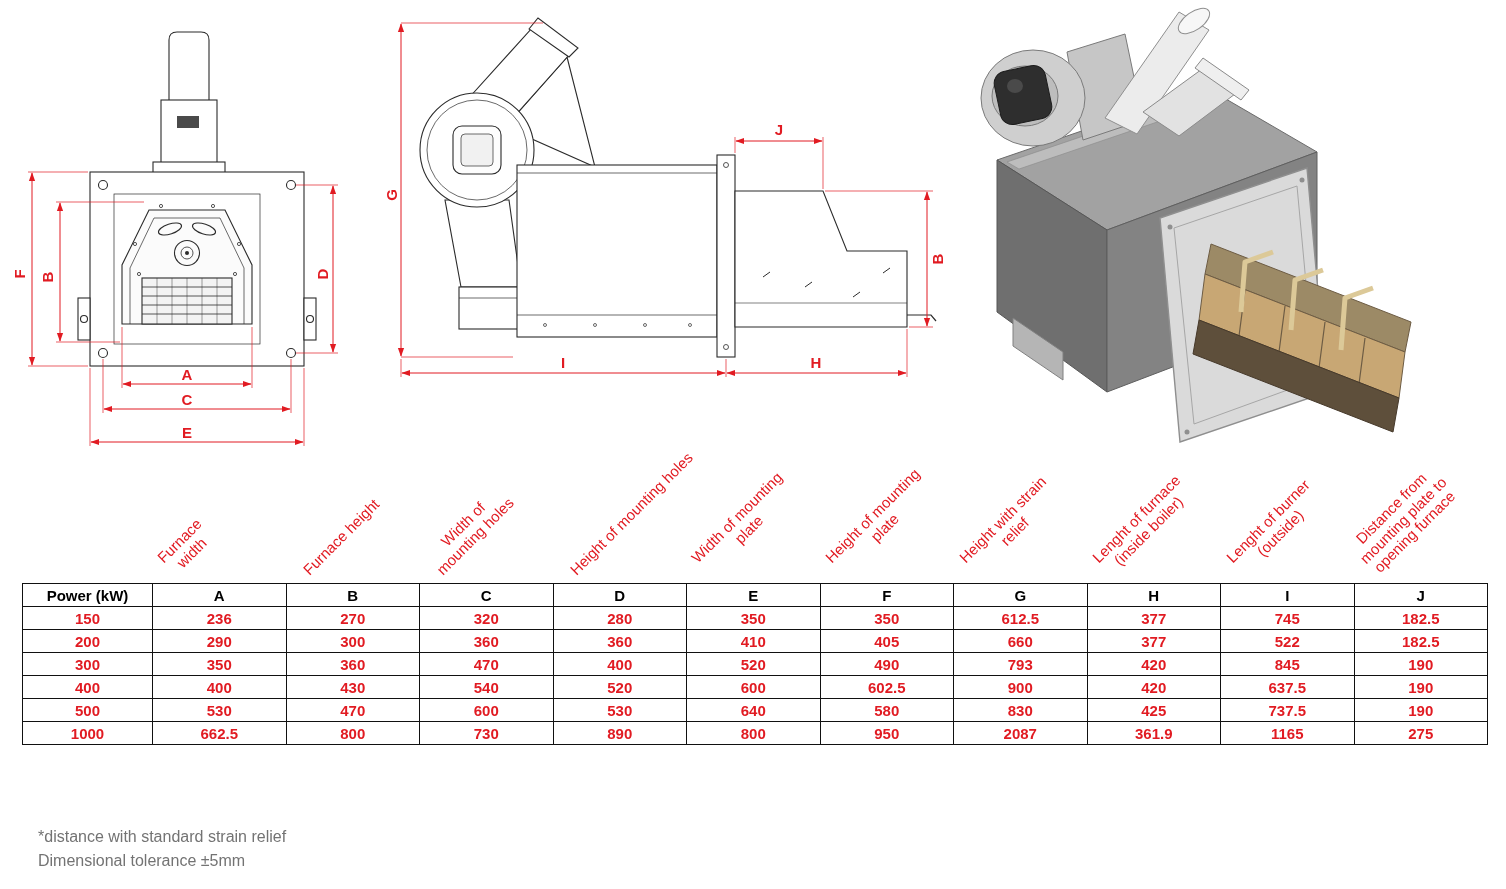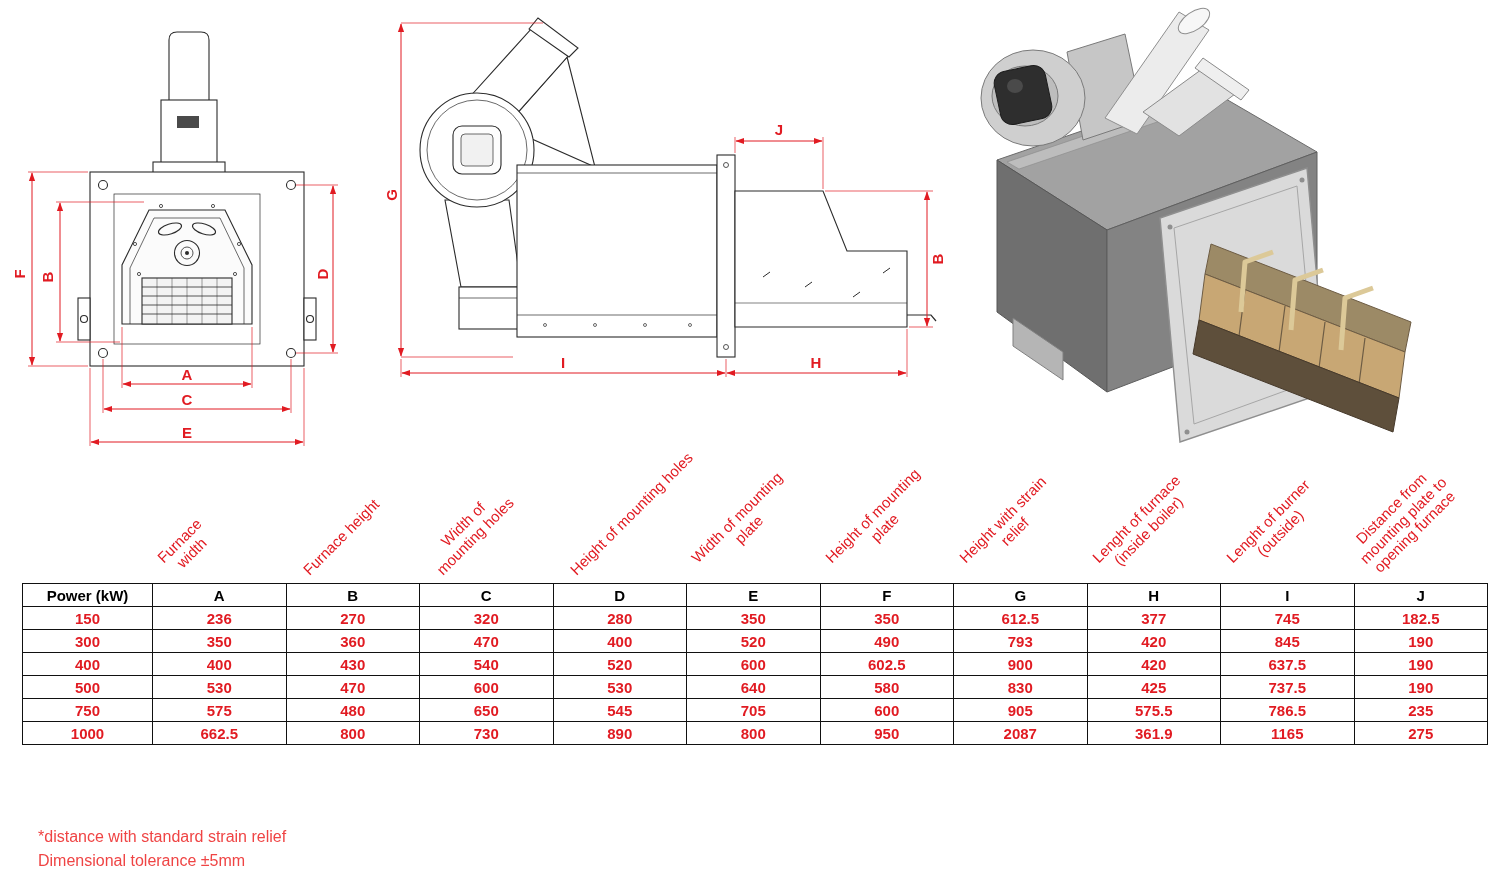--- a/index.html
+++ b/index.html
@@ -27,21 +27,21 @@
     position:absolute; left:22px; top:583px; width:1466px;
     border-collapse:collapse; table-layout:fixed; background:#fff;
   }
   #dim-table th, #dim-table td {
     border:1px solid #111111; text-align:center; vertical-align:middle;
     height:23px; padding:0 2px; font-size:15px;
   }
   #dim-table th { color:#000000; font-weight:bold; }
   #dim-table td { color:#e11b22; font-weight:bold; }
 
-  .note { position:absolute; left:38px; color:#ef4444; font-size:16px; }
+  .note { position:absolute; left:38px; color:#737373; font-size:16px; }
   #note-0 { top:828px; }
   #note-1 { top:852px; }
 </style>
 </head>
 <body>
 
 <div class="page">
 
   <svg id="front-view" class="view" width="352" height="442" viewBox="0 0 352 442">
     <defs>
@@ -277,20 +277,33 @@
           <td>320</td>
           <td>280</td>
           <td>350</td>
           <td>350</td>
           <td>612.5</td>
           <td>377</td>
           <td>745</td>
           <td>182.5</td>
         </tr>
         <tr>
+          <td class="power-cell">200</td>
+          <td>290</td>
+          <td>300</td>
+          <td>360</td>
+          <td>360</td>
+          <td>410</td>
+          <td>405</td>
+          <td>660</td>
+          <td>377</td>
+          <td>522</td>
+          <td>182.5</td>
+        </tr>
+        <tr>
           <td class="power-cell">300</td>
           <td>350</td>
           <td>360</td>
           <td>470</td>
           <td>400</td>
           <td>520</td>
           <td>490</td>
           <td>793</td>
           <td>420</td>
           <td>845</td>
@@ -316,33 +329,20 @@
           <td>600</td>
           <td>530</td>
           <td>640</td>
           <td>580</td>
           <td>830</td>
           <td>425</td>
           <td>737.5</td>
           <td>190</td>
         </tr>
         <tr>
-          <td class="power-cell">750</td>
-          <td>575</td>
-          <td>480</td>
-          <td>650</td>
-          <td>545</td>
-          <td>705</td>
-          <td>600</td>
-          <td>905</td>
-          <td>575.5</td>
-          <td>786.5</td>
-          <td>235</td>
-        </tr>
-        <tr>
           <td class="power-cell">1000</td>
           <td>662.5</td>
           <td>800</td>
           <td>730</td>
           <td>890</td>
           <td>800</td>
           <td>950</td>
           <td>2087</td>
           <td>361.9</td>
           <td>1165</td>

